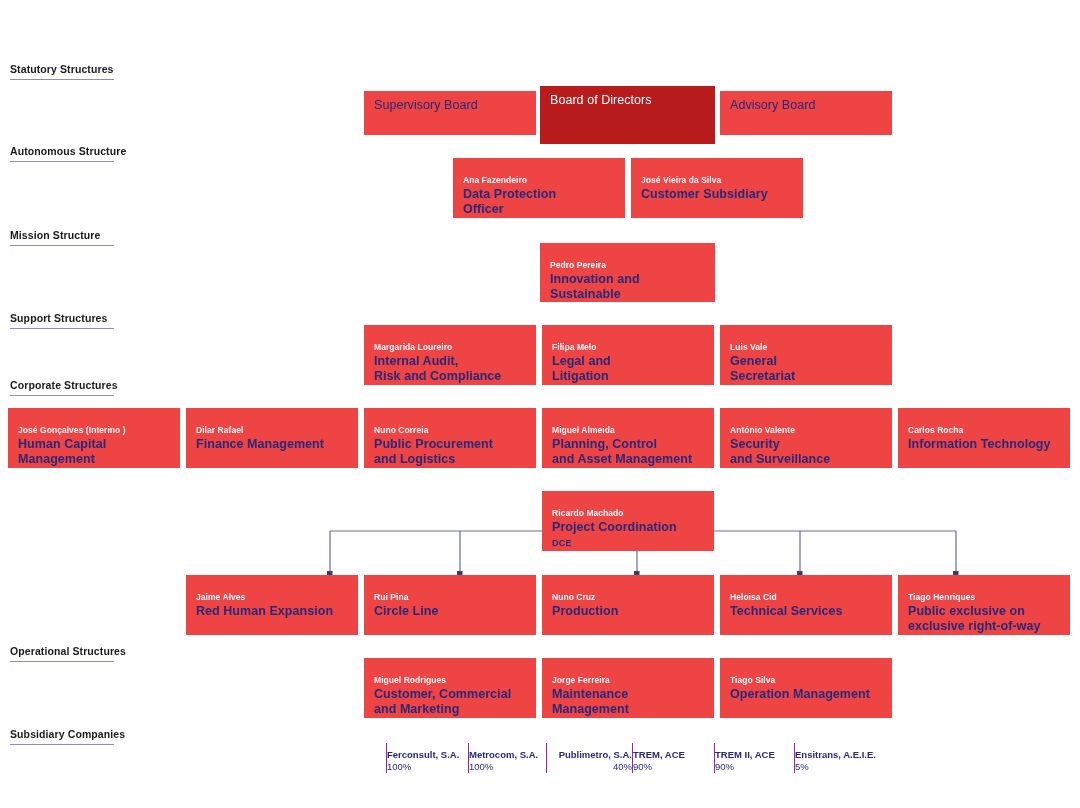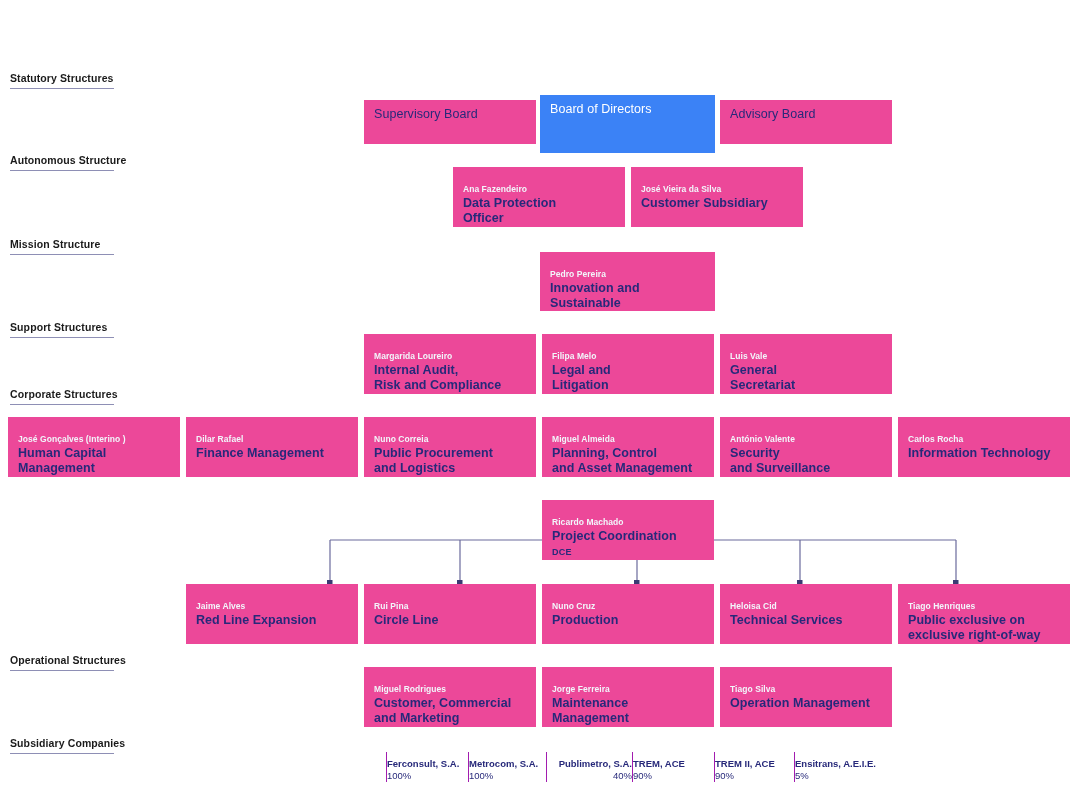--- a/index.html
+++ b/index.html
@@ -9,21 +9,21 @@
   }
   body {
     width: 1080px;
     height: 808px;
     position: relative;
     font-family: "Liberation Sans", sans-serif;
     overflow: hidden;
   }
   #chart {
     position: absolute;
-    left: 0; top: 12px;
+    left: 0; top: 3px;
     width: 1080px;
     height: 637px;
   }
 
   
   .section-label {
     position: absolute;
     font-size: 10.5px;
     font-weight: bold;
     color: #1a1a1a;
@@ -31,27 +31,27 @@
     white-space: nowrap;
     padding-bottom: 4px;
     border-bottom: 1px solid #8e8fb5;
     width: 104px;
     box-sizing: border-box;
   }
 
   
   .node {
     position: absolute;
-    background: #ec4899;
+    background: #ef4444;
     box-sizing: border-box;
     padding: 7px 10px 6px 10px;
     overflow: hidden;
   }
   .node.highlight {
-    background: #3b82f6;
+    background: #b91c1c;
   }
   .node .person {
     font-size: 8.5px;
     font-weight: bold;
     color: #f2f6fb;
     line-height: 11px;
     margin-bottom: 1px;
     white-space: nowrap;
     letter-spacing: 0.05px;
     margin-top: 10px;
@@ -214,21 +214,21 @@
         <div class="person">Carlos Rocha</div>
         <div class="title">Information Technology</div>
       </div>
       <div class="node" style="left: 542px; top: 488px; width: 172px; height: 60px;">
         <div class="person">Ricardo Machado</div>
         <div class="title">Project Coordination</div>
         <div class="acronym">DCE</div>
       </div>
       <div class="node" style="left: 186px; top: 572px; width: 172px; height: 60px;">
         <div class="person">Jaime Alves</div>
-        <div class="title">Red Line Expansion</div>
+        <div class="title">Red Human Expansion</div>
       </div>
       <div class="node" style="left: 364px; top: 572px; width: 172px; height: 60px;">
         <div class="person">Rui Pina</div>
         <div class="title">Circle  Line</div>
       </div>
       <div class="node" style="left: 542px; top: 572px; width: 172px; height: 60px;">
         <div class="person">Nuno Cruz</div>
         <div class="title">Production</div>
       </div>
       <div class="node" style="left: 720px; top: 572px; width: 172px; height: 60px;">

